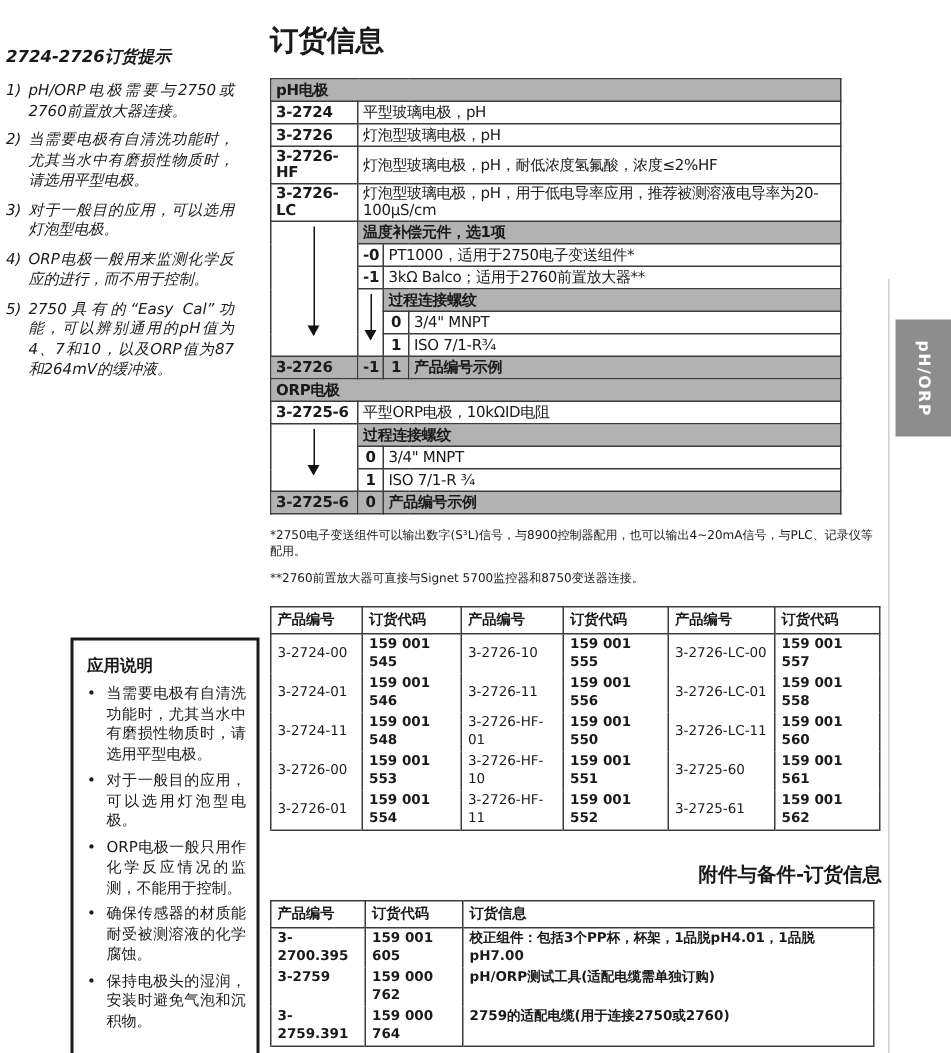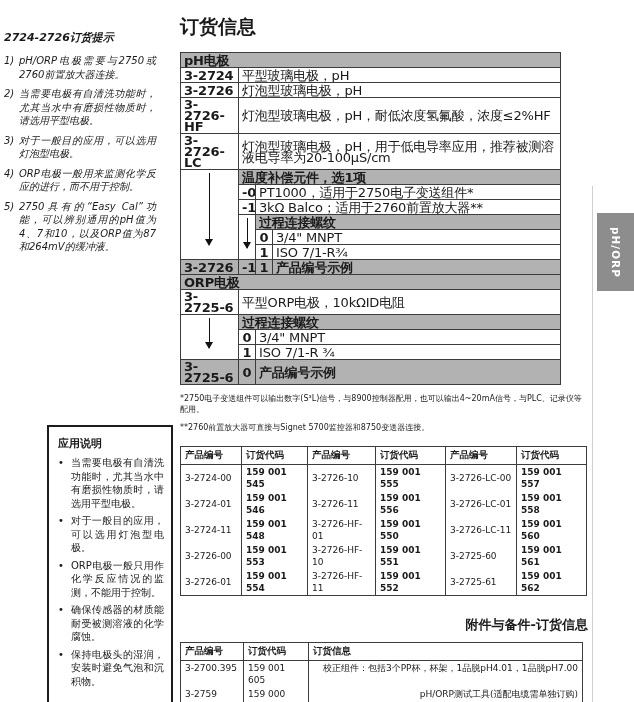--- a/index.html
+++ b/index.html
@@ -20,21 +20,21 @@
   .appbox-title{font-size:11px;font-weight:bold;margin-bottom:5px;}
   .bullet{display:flex;font-size:10px;line-height:13.5px;margin-bottom:4px;}
   .bullet .mark{width:13px;flex:0 0 13px;}
   .bullet .txt{flex:1;text-align:justify;}
   
   .main{position:absolute;left:180px;top:14px;width:408px;}
   .h1{font-size:19px;font-weight:bold;margin:0 0 12px 0;}
   .h2{font-size:13px;font-weight:bold;margin:20px 0 8px 0;text-align:right;}
   table{border-collapse:collapse;}
   
-  .ptable{width:380px;table-layout:fixed;font-size:13px;letter-spacing:-0.2px;}
+  .ptable{width:380px;table-layout:fixed;font-size:10px;letter-spacing:-0.2px;}
   .ptable td{border:1px solid #3c3c3c;padding:1px 3px;height:12px;line-height:11px;
     overflow:hidden;vertical-align:middle;}
   .ptable .gray td, .ptable td.gray{background:#b2b2b2;}
   .b{font-weight:bold;}
   .c{text-align:center;padding:1px 0;}
   .sect{font-weight:bold;}
   .arrowcell{vertical-align:top !important;padding:2px 0 !important;}
   .varrow{width:0;border-left:1.5px solid #111;margin:1px auto 0;position:relative;}
   .varrow:after{content:'';position:absolute;bottom:-1px;left:-4.7px;
     border-left:4px solid transparent;border-right:4px solid transparent;
@@ -50,23 +50,23 @@
   .codes th{border:1px solid #3c3c3c;text-align:left;padding:2px 4px;font-size:9.5px;
     height:13px;font-weight:bold;}
   .codes td{border-left:1px solid #3c3c3c;border-right:1px solid #3c3c3c;
     padding:1px 4px;height:13px;line-height:12px;overflow:hidden;}
   .codes td.code-cell{font-weight:bold;}
   
   .acc{width:402px;table-layout:fixed;font-size:9px;border:1px solid #3c3c3c;}
   .acc th{border:1px solid #3c3c3c;text-align:left;padding:2px 4px;font-size:9.5px;
     height:13px;font-weight:bold;}
   .acc td{border-left:1px solid #3c3c3c;border-right:1px solid #3c3c3c;
-    padding:1px 4px;line-height:12px;vertical-align:top;overflow:hidden;}
-  .acc td.code-cell{font-weight:normal;}
-  .acc td.desc-cell{white-space:pre-line;text-align:right;}
+    padding:1px 4px;line-height:12px;vertical-align:top;overflow:hidden;font-weight:bold;}
+  .acc td.code-cell{font-weight:bold;}
+  .acc td.desc-cell{white-space:pre-line;}
   
   .vline{position:absolute;left:592px;top:186px;width:1px;height:516px;background:#cfcfcf;}
   .side-tab{position:absolute;left:597px;top:213px;width:37px;height:78px;
     background:#8d8d8d;display:flex;align-items:center;justify-content:center;}
   .side-tab span{writing-mode:vertical-rl;text-orientation:mixed;color:#fff;
     font-weight:bold;font-size:10.5px;letter-spacing:1px;}
 </style>
 </head>
 <body>
 

